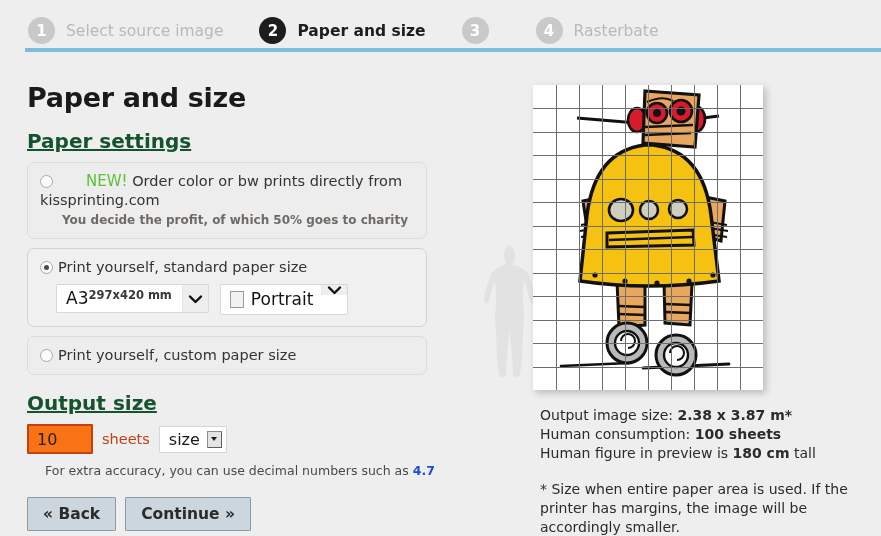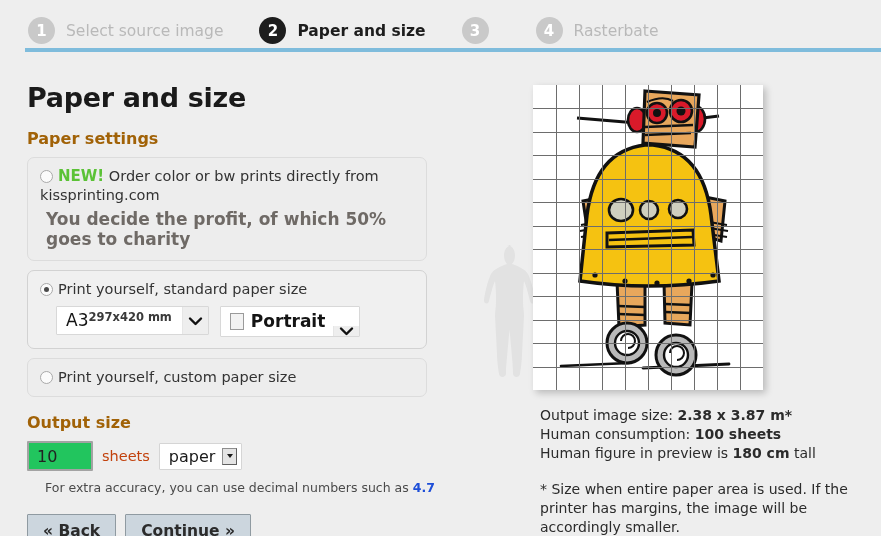--- a/index.html
+++ b/index.html
@@ -28,71 +28,71 @@
   .step.active .lbl { color: #1d1d1d; font-weight: bold; }
   .rule { position: absolute; left: 25px; top: 48px; width: 856px; height: 4px; background: #7fbcdc; }
 
   
   .left { position: absolute; left: 27px; top: 82px; width: 440px; }
   h1.title {
     margin: 0 0 16px 0; font-size: 27px; font-weight: bold; color: #1a1a1a;
     letter-spacing: -0.3px;
   }
   h2.sub {
-    margin: 0 0 9px 0; font-size: 16px; font-weight: bold; color: #a16207;
+    margin: 0 0 9px 0; font-size: 20px; font-weight: bold; color: #14532d; text-decoration: underline;
   }
   .panel {
     border: 1px solid #dcdcdc; border-radius: 7px; background: #ededed;
     padding: 9px 12px; margin-bottom: 9px; box-sizing: border-box; width: 400px;
   }
   .panel.sel { background: #f0f0f0; border-color: #d2d2d2; }
 
   .radio {
     display: inline-block; width: 13px; height: 13px; border-radius: 50%;
     border: 1px solid #a9a9a9; background: #fbfbfb; box-sizing: border-box;
     vertical-align: -2px; margin-right: 5px; position: relative; flex: 0 0 auto;
   }
   .radio.on::after {
     content: ""; position: absolute; left: 3px; top: 3px;
     width: 5px; height: 5px; border-radius: 50%; background: #4a4a4a;
   }
   .optline { font-size: 14.5px; color: #333333; line-height: 19px; }
-  .newtag { color: #5bc236; font-weight: bold; font-size: 15px; }
+  .newtag { color: #5bc236; font-weight: normal; font-size: 15px; margin-left: 28px; }
   .charity {
-    font-size: 17px; font-weight: bold; color: #6f6a66;
-    margin: 4px 0 2px 6px; line-height: 20px;
+    font-size: 12px; font-weight: bold; color: #6f6a66;
+    margin: 4px 0 2px 22px; line-height: 13px;
   }
 
   .selects { display: flex; align-items: flex-start; margin: 7px 0 2px 16px; }
   .sel-box {
     background: #ffffff; border: 1px solid #d8d8d8;
     display: flex; align-items: stretch; box-sizing: border-box;
     border-radius: 1px;
   }
   .sel-box .txt { padding: 4px 10px 4px 9px; display: flex; justify-content: center; }
   .sel-main { font-size: 17px; color: #141414; line-height: 19px; }
   .sel-sub { font-size: 11.5px; font-weight: bold; color: #3a3a3a; line-height: 13px; }
   .sel-arrow {
     width: 25px; background: #eeeeee; display: flex; align-items: center; justify-content: center;
     border-left: 1px solid #e6e6e6;
   }
   .sel-arrow svg { display: block; }
   .pageicon {
     width: 14px; height: 17px; border: 1px solid #9a9a9a; background: #f2f2f2;
     box-sizing: border-box; margin: 0 7px 0 0; flex: 0 0 auto;
   }
-  .sel-box.orient { margin-left: 11px; align-items: flex-end; font-weight: bold; }
+  .sel-box.orient { margin-left: 11px; align-items: flex-start; }
   .sel-box.orient .txt { flex-direction: row; align-items: center; padding: 5px 8px 5px 9px; }
 
   
   .outsize { margin-top: 16px; }
   .sizerow { display: flex; align-items: center; margin-top: 6px; }
   input.sheets {
     width: 66px; height: 30px; box-sizing: border-box;
-    border: 2px solid #a3a3a3; background: #22c55e;
+    border: 2px solid #c2410c; background: #f97316;
     font-size: 16px; color: #222222; padding: 0 8px;
     font-family: "DejaVu Sans", "Liberation Sans", sans-serif;
     border-radius: 1px; outline: none;
   }
   .sheets-lbl { font-size: 14.5px; color: #c2410c; margin: 0 9px; }
   .wide-sel {
     background: #ffffff; border: 1px solid #d5d5d5;
     display: flex; align-items: center; padding: 3px 4px 3px 9px;
     border-radius: 1px;
   }
@@ -213,21 +213,21 @@
         <span class="radio"></span><span>Print yourself, custom paper size</span>
       </div>
     </div>
 
     <div class="outsize">
       <h2 class="sub">Output size</h2>
       <div class="sizerow">
         <input class="sheets" type="text" value="10" style="">
         <span class="sheets-lbl">sheets</span>
         <div class="wide-sel">
-          <span class="wtxt">paper</span>
+          <span class="wtxt">size</span>
           <span class="wide-btn">
               <span class="tri"></span>
             </span>
         </div>
       </div>
       <div class="hint"><span>For extra accuracy, you can use decimal numbers such as </span><b>4.7</b></div>
 
       <div class="btnrow">
         <button class="btn">« Back</button>
         <button class="btn">Continue »</button>

